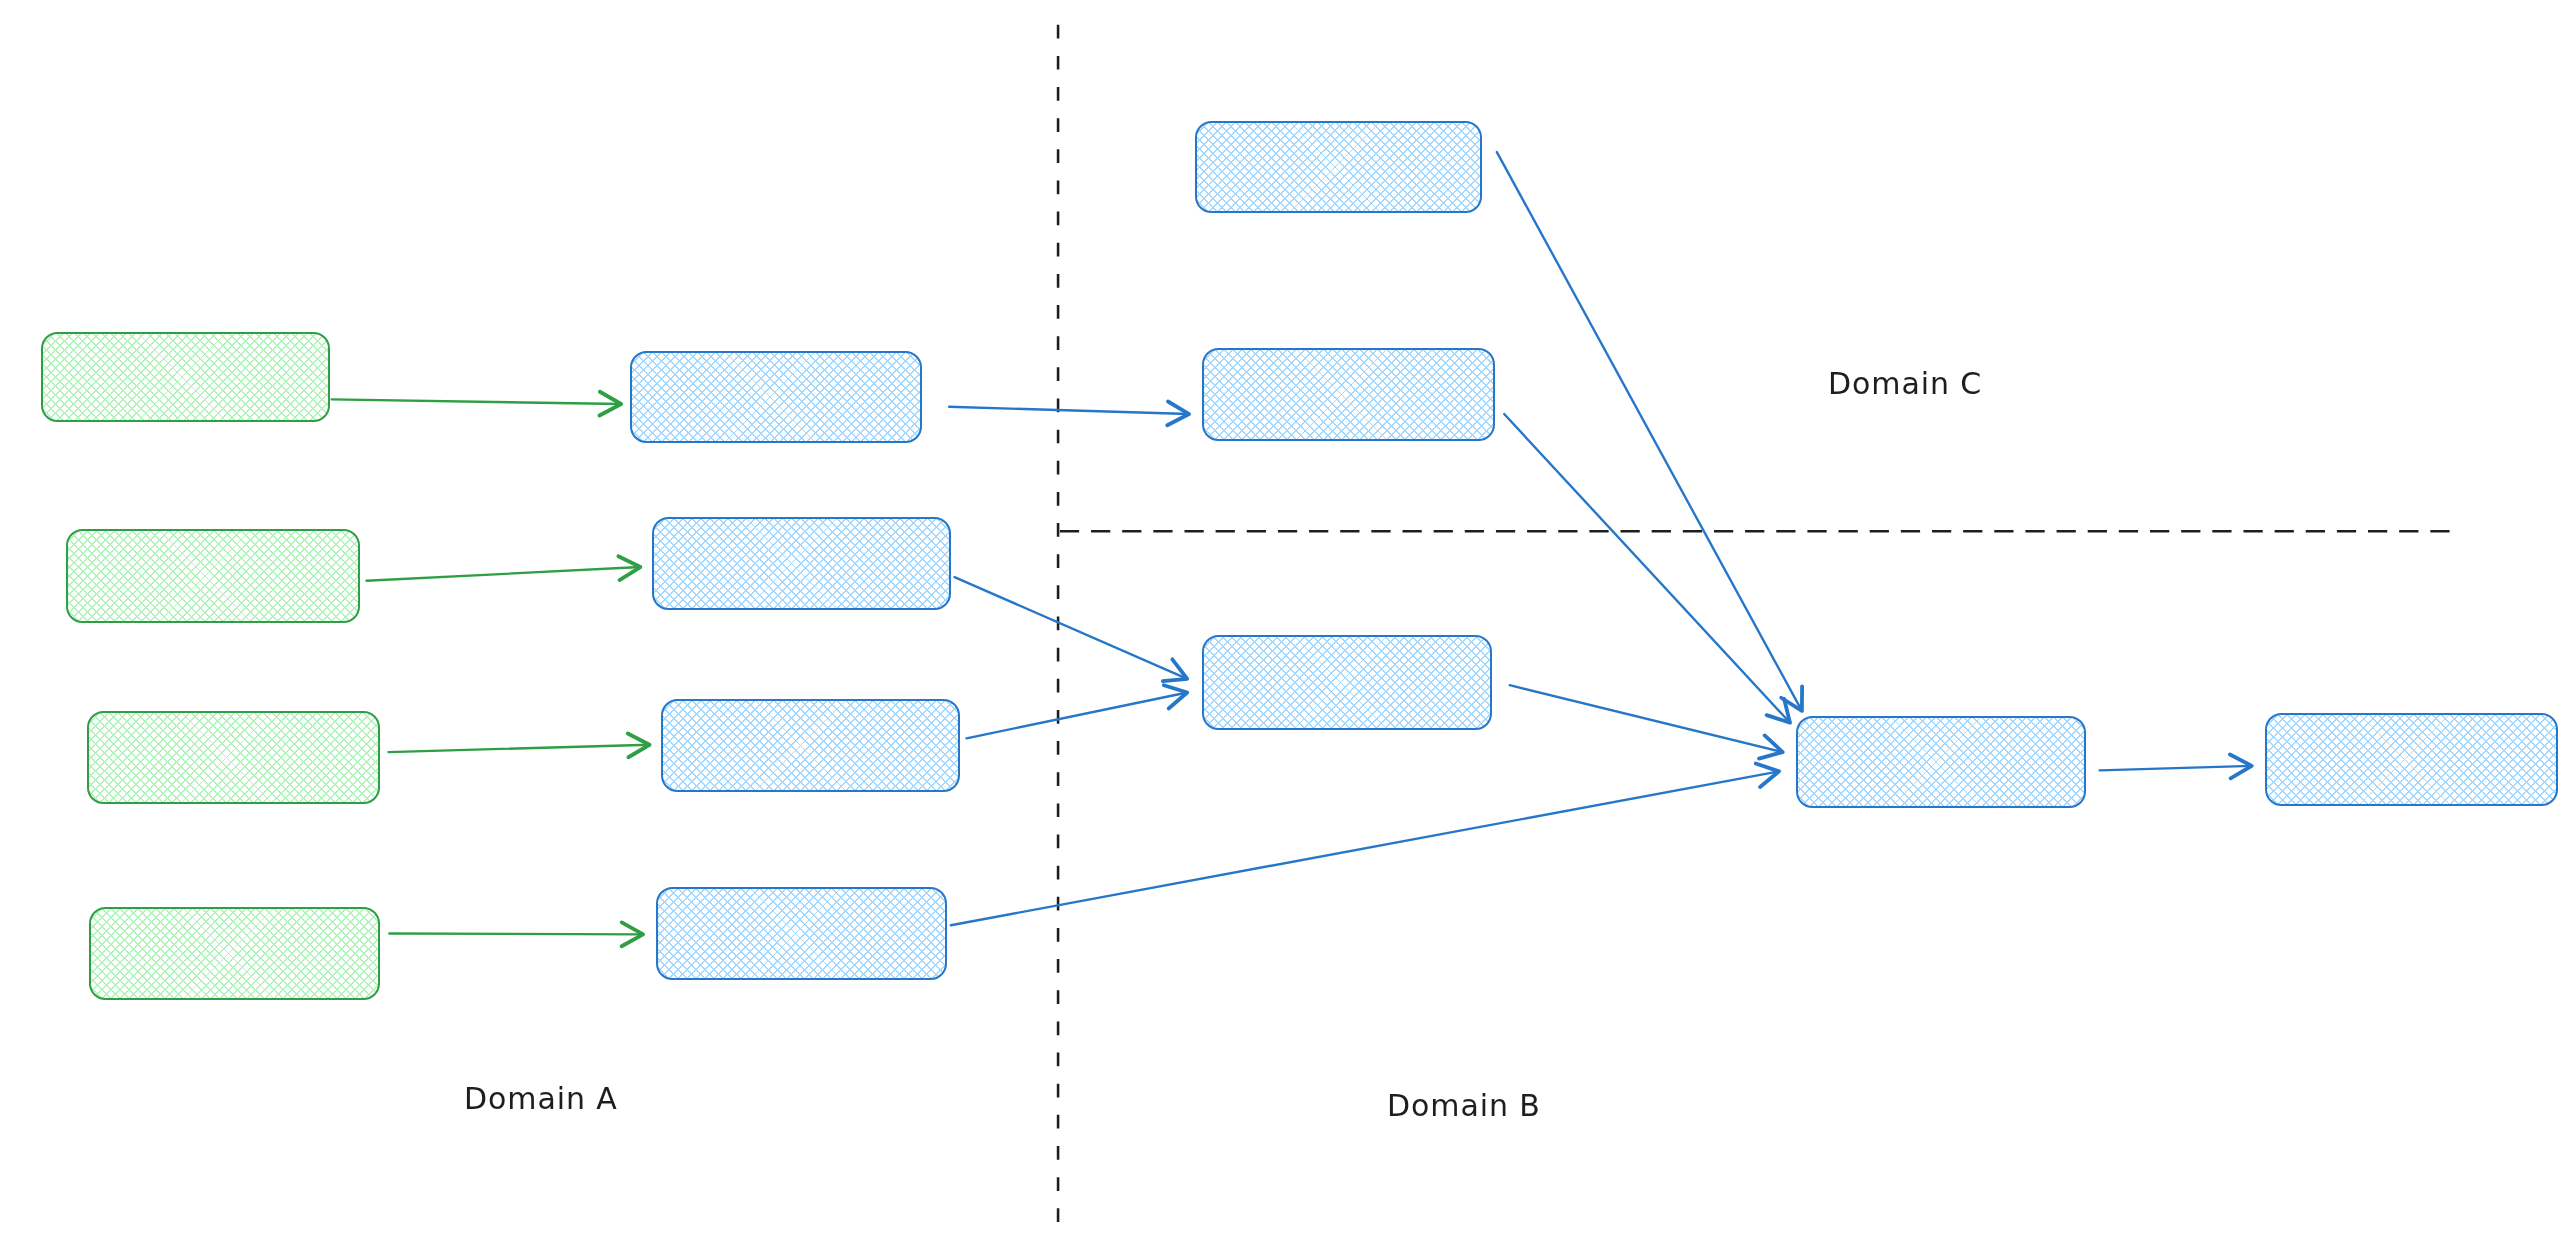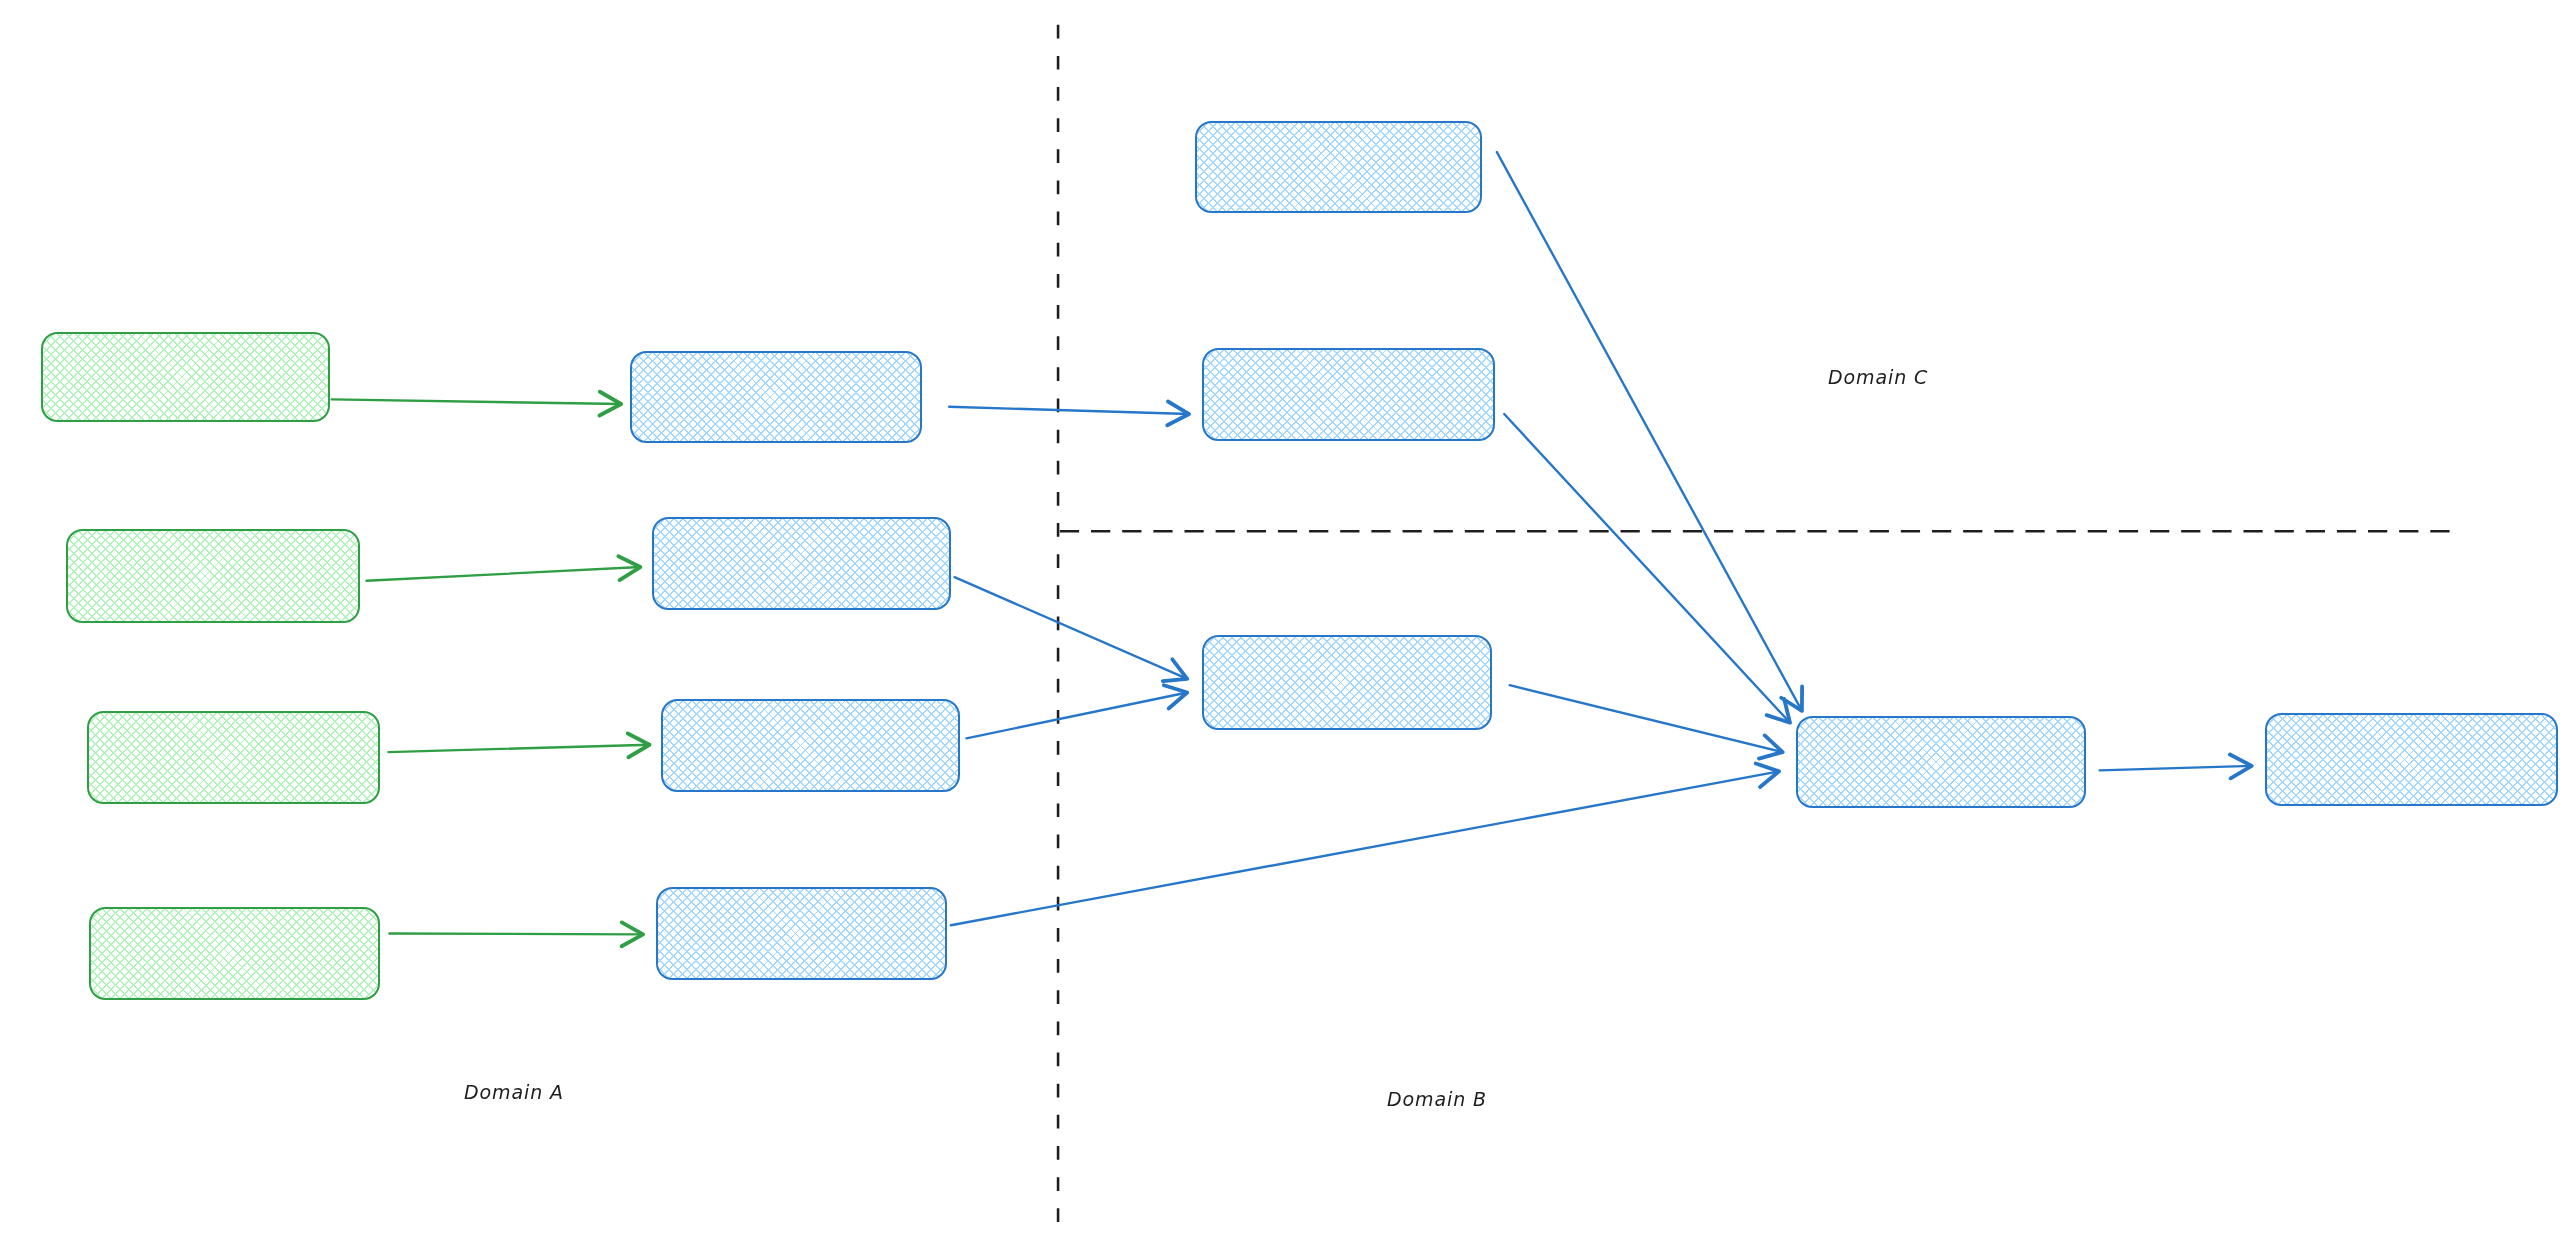--- a/index.html
+++ b/index.html
@@ -36,24 +36,23 @@
   .edge.g { stroke: var(--green-stroke, #2f9e44); }
   .edge.b { stroke: var(--blue-stroke, #2676c9); }
   .mk-g { fill: none; stroke: var(--green-stroke, #2f9e44); stroke-width: 1.6px; stroke-linecap: round; stroke-linejoin: round; }
   .mk-b { fill: none; stroke: var(--blue-stroke, #2676c9); stroke-width: 1.6px; stroke-linecap: round; stroke-linejoin: round; }
 
   .divider { fill: none; stroke: var(--divider, #1e1e1e); stroke-width: 2.8px; }
 
   .domain-label {
     position: absolute;
     color: var(--label-text, #1e1e1e);
-    font-size: 19px;
+    font-size: 30px;
     letter-spacing: 0.9px;
     white-space: nowrap;
-    font-style: italic;
   }
 </style>
 </head>
 <body>
 
 <div id="canvas">
 
   <svg id="edges" viewBox="0 0 2812 1370" xmlns="http://www.w3.org/2000/svg">
     <defs>
       <marker id="ah-g" viewBox="0 0 14 14" refX="11" refY="7" markerWidth="14" markerHeight="14" orient="auto-start-reverse">

